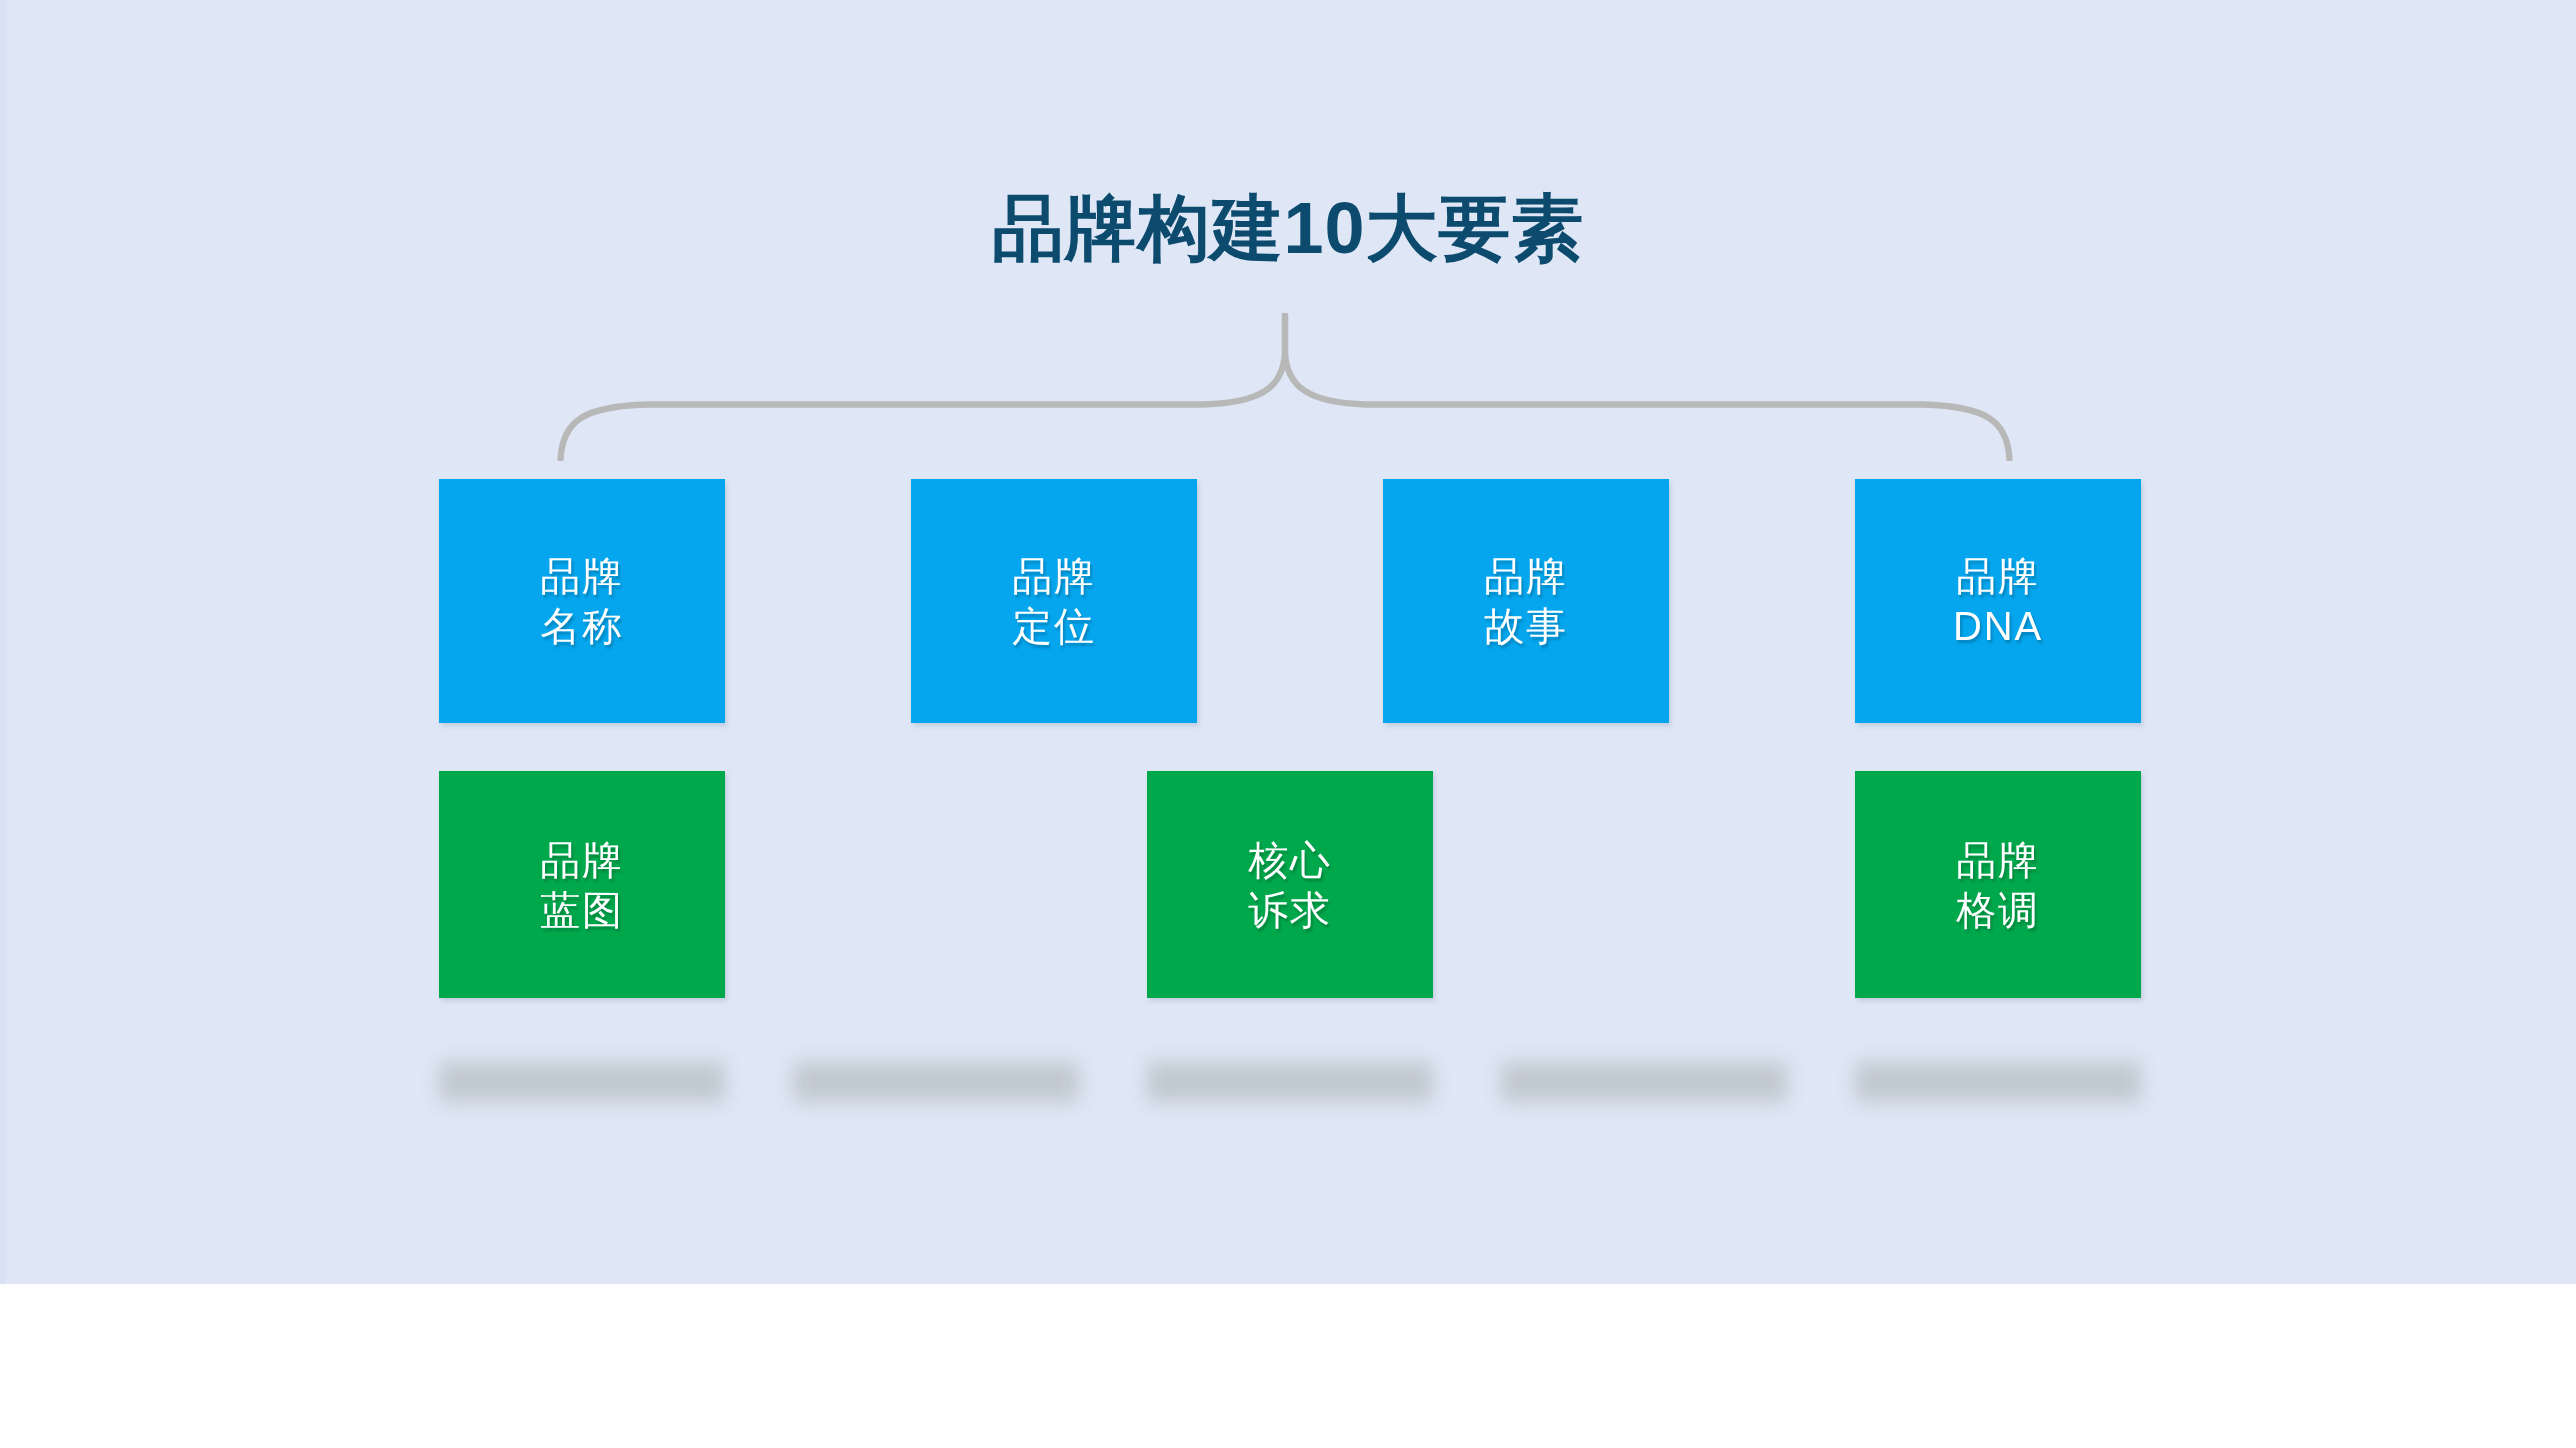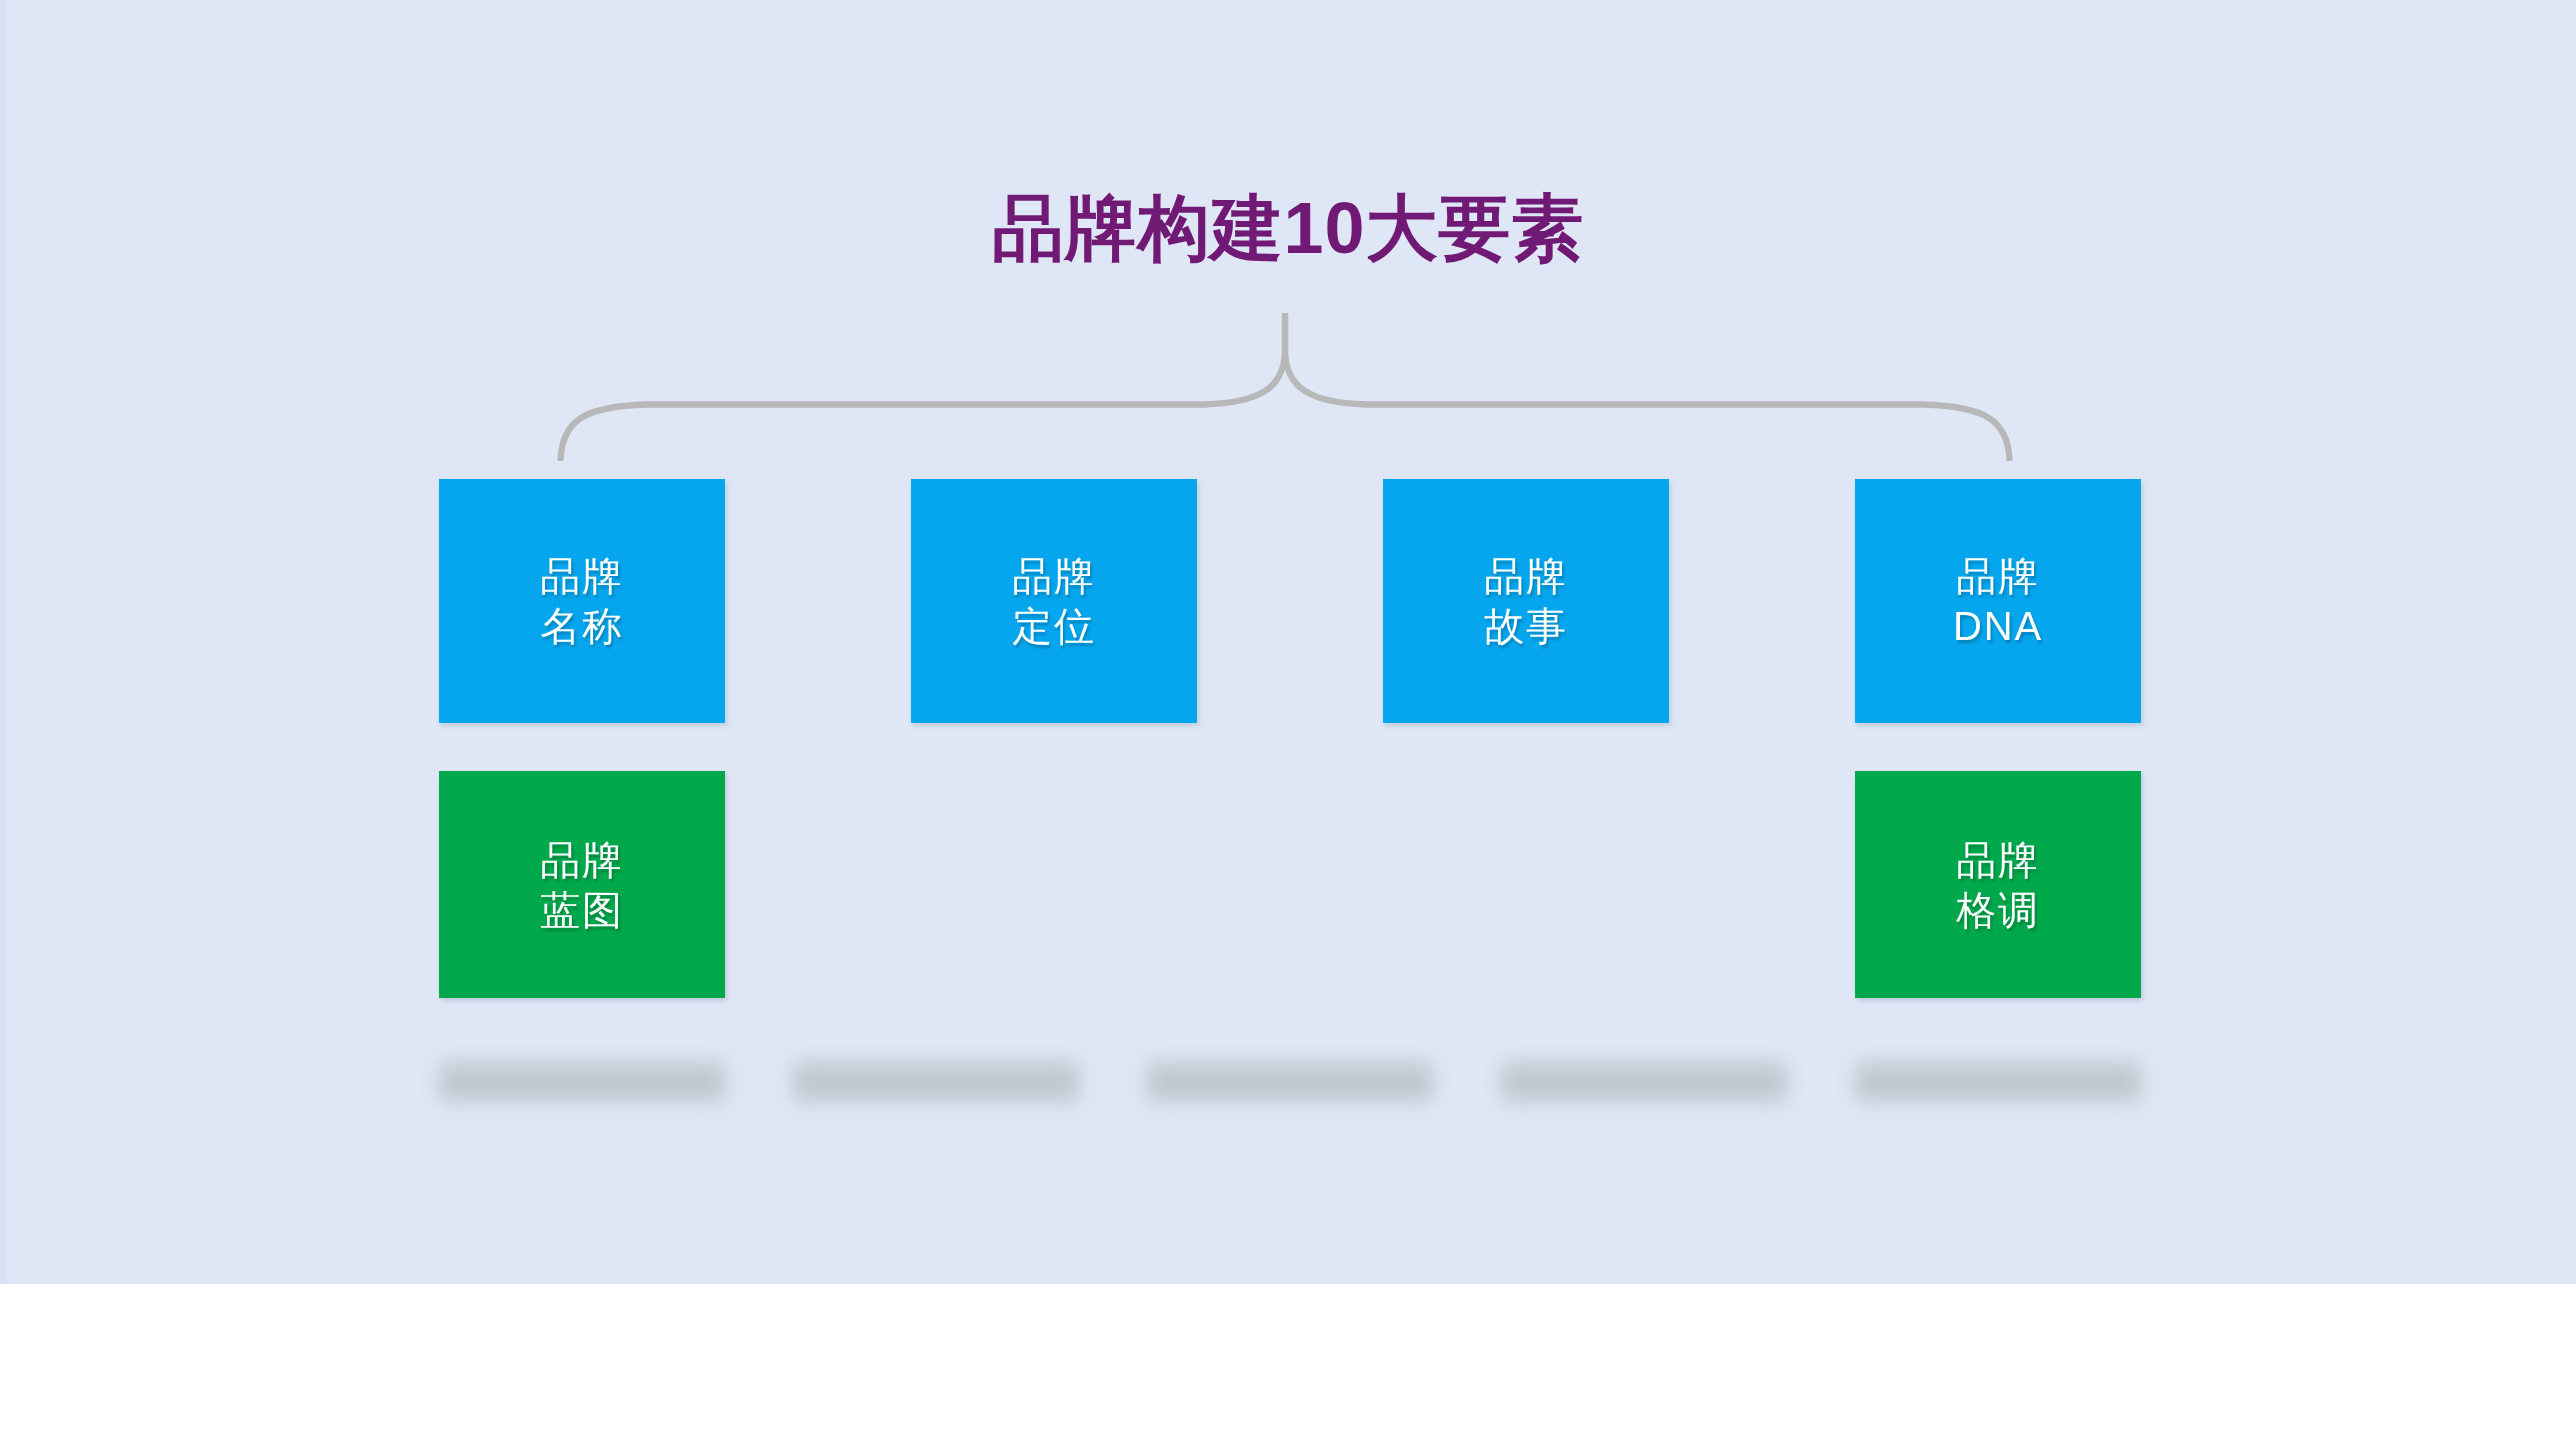--- a/index.html
+++ b/index.html
@@ -35,21 +35,21 @@
 
   
   #title {
     position: absolute;
     left: 0;
     top: 189px;
     width: 2576px;
     text-align: center;
     font-size: 72px;
     font-weight: 700;
-    color: #701a75;
+    color: #0c4a6e;
     letter-spacing: 0.9px;
     line-height: 1.1;
     white-space: nowrap;
   }
 
   
   #brace-wrap {
     position: absolute;
     left: 539px;
     top: 313px;
@@ -149,20 +149,24 @@
       <span class="line">DNA</span>
     </div>
   </div>
 
   <div class="row" id="row-green">
     <div class="card green">
       <span class="line">品牌</span>
       <span class="line">蓝图</span>
     </div>
     <div class="card green">
+      <span class="line">核心</span>
+      <span class="line">诉求</span>
+    </div>
+    <div class="card green">
       <span class="line">品牌</span>
       <span class="line">格调</span>
     </div>
   </div>
 
   <div class="row" id="row-bars">
     <div class="bar-slot">
       <div class="bar"></div>
     </div>
     <div class="bar-slot">

